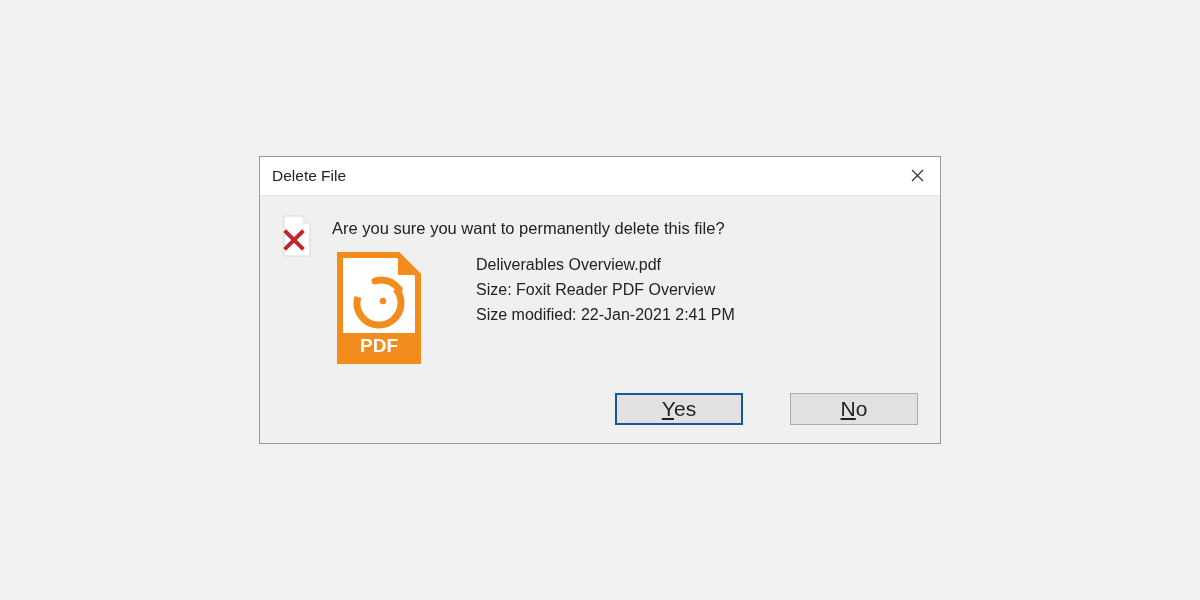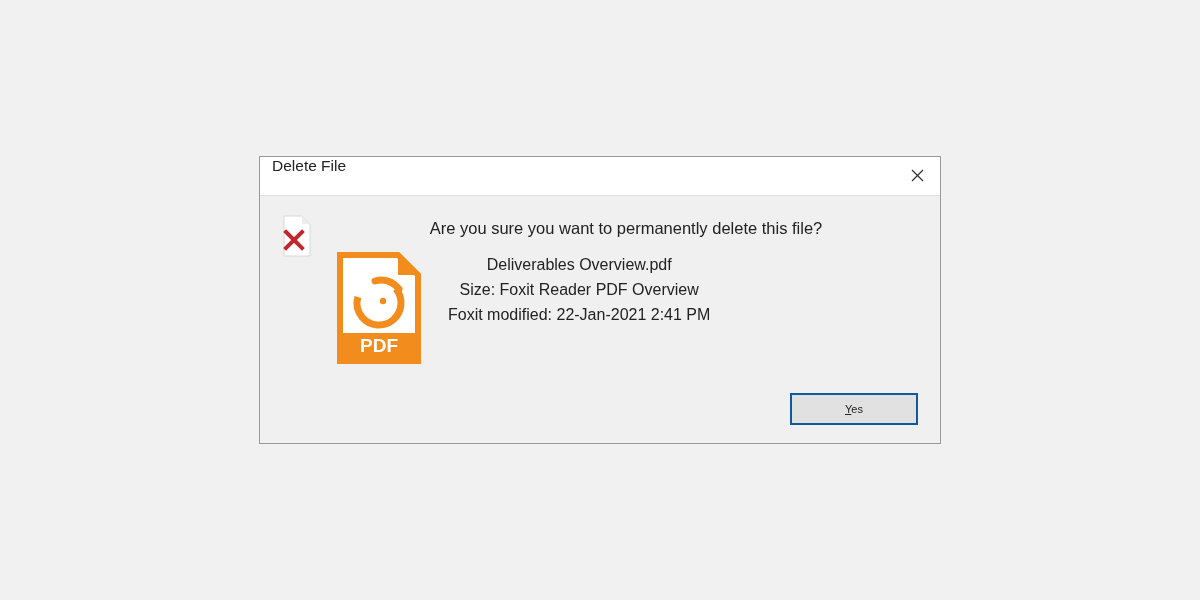--- a/index.html
+++ b/index.html
@@ -16,20 +16,21 @@
     }
     .dialog {
       width: 680px;
       background: #ffffff;
       border: 1px solid #999;
       box-shadow: none;
     }
     .titlebar {
       height: 38px;
       display: flex;
+      align-items: center;
       background: #ffffff;
       border-bottom: 1px solid #e0e0e0;
     }
     .title {
       flex: 1;
       font-size: 15.5px;
       color: #222;
       padding: 0 12px;
       font-weight: 400;
     }
@@ -51,21 +52,20 @@
       align-items: flex-start;
     }
     .delete-file-icon {
       width: 40px;
       margin-right: 12px;
       margin-top: -4px;
     }
     .delete-file-icon svg { display:block; }
     .right-col {
       flex: 1;
-      text-align: center;
     }
     .question {
       font-size: 16.5px;
       color: #222;
       margin-bottom: 14px;
       line-height: 1.3;
     }
     .file-row {
       display: flex;
       align-items: flex-start;
@@ -74,34 +74,34 @@
       width: 94px;
       margin-right: 22px;
       margin-top: -4px;
     }
     .pdf-icon svg { display:block; }
     .file-details {
       font-size: 16px;
       color: #222;
       line-height: 1.55;
     }
-    .file-details div { white-space: nowrap; }
+    .file-details div { white-space: nowrap; margin-left: 28px; }
     .buttons {
       display: flex;
       justify-content: flex-end;
       gap: 10px;
       margin-top: 26px;
       padding-right: 2px;
     }
     .btn {
       width: 128px;
       height: 32px;
       background: #e1e1e1;
       border: 1px solid #adadad;
-      font-size: 11px;
+      font-size: 21px;
       display: flex;
       align-items: center;
       justify-content: center;
       color: #222;
       box-sizing: border-box;
       margin-left: 37px;
     }
     .btn.default {
       border: 2px solid #0e5a9c;
     }
@@ -152,24 +152,27 @@
                 <circle cx="4" cy="-2" r="3.2" fill="#f28c1d"></circle>
               </g>
 
               <rect x="11" y="84" width="72" height="25" fill="#f28c1d"></rect>
               <text x="47" y="103" text-anchor="middle" font-family="Segoe UI, Arial" font-weight="700" font-size="19" fill="#ffffff">PDF</text>
             </svg>
           </div>
           <div class="file-details">
             <div>Deliverables Overview.pdf</div>
             <div><span>Size: </span><span>Foxit Reader PDF Overview</span></div>
-            <div><span>Foxit modified: </span><span>22-Jan-2021 2:41 PM</span></div>
+            <div><span>Size modified: </span><span>22-Jan-2021 2:41 PM</span></div>
           </div>
         </div>
       </div>
     </div>
     <div class="buttons">
       <div class="btn default">
         <span><span class="ul">Y</span><span>es</span></span>
       </div>
+      <div class="btn">
+        <span><span class="ul">N</span><span>o</span></span>
+      </div>
     </div>
   </div>
 </div>
 
 </body></html>

